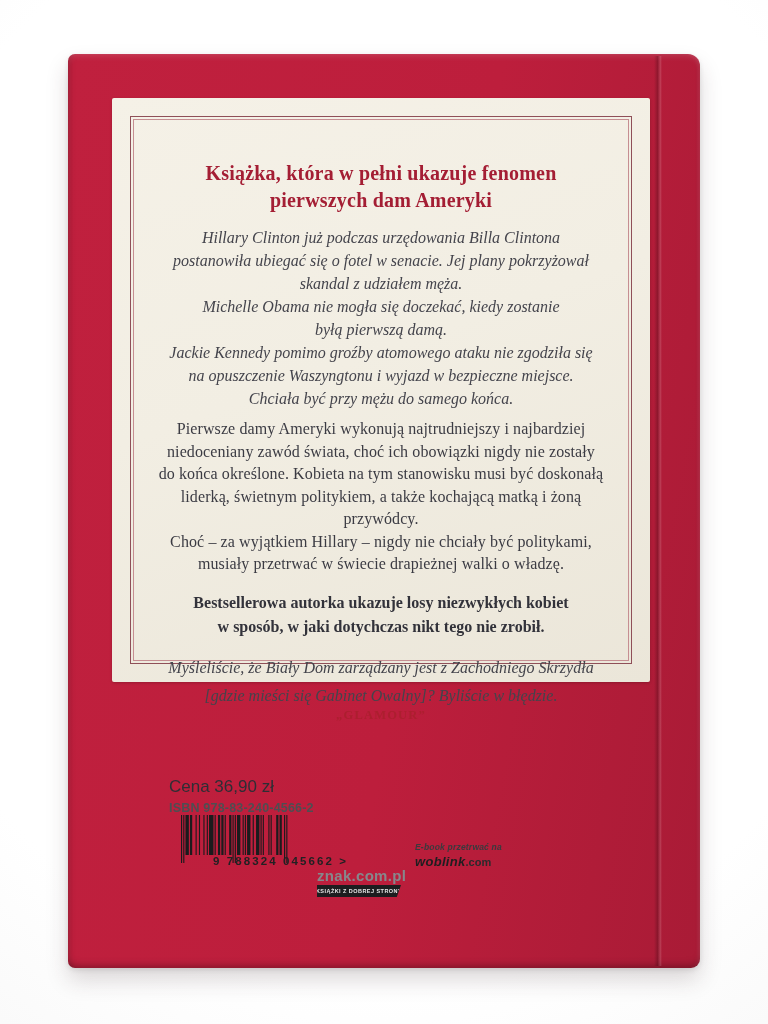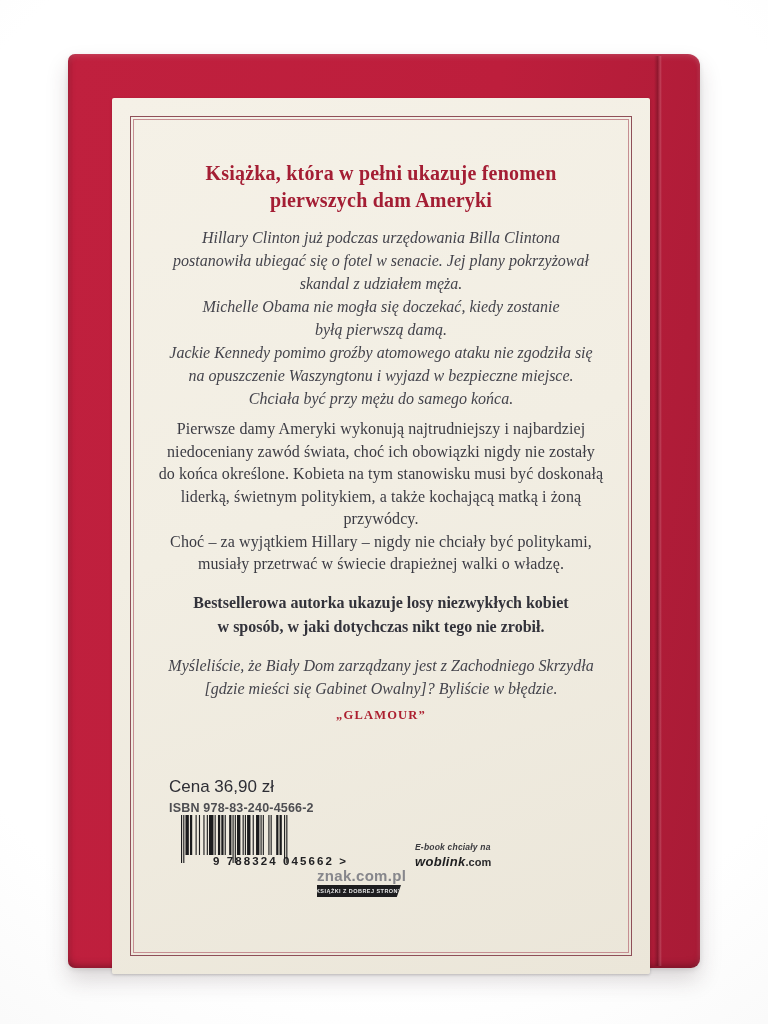--- a/index.html
+++ b/index.html
@@ -16,35 +16,35 @@
       inset 0 -6px 10px -5px rgba(0,0,0,.38),
       inset 0 4px 8px -5px rgba(255,255,255,.30),
       inset 5px 0 9px -6px rgba(0,0,0,.28),
       inset -3px 0 6px -4px rgba(255,255,255,.18);
   }
   .crease{
     position:absolute;top:2px;bottom:2px;right:38px;width:8px;
     background:linear-gradient(90deg, rgba(0,0,0,0) 0%, rgba(0,0,0,.20) 45%, rgba(255,255,255,.14) 80%, rgba(0,0,0,0) 100%);
   }
   .panel{
-    position:absolute;left:44px;top:44px;width:538px;height:876px;border-radius:2px;
+    position:absolute;left:44px;top:44px;width:538px;height:584px;border-radius:2px;
     background:linear-gradient(160deg, #f5f1e7 0%, var(--panel-cream,#f2eee3) 45%, #ebe6d9 100%);
     box-shadow:0 1px 3px rgba(0,0,0,.20);
   }
   .frame{position:absolute;inset:18px;border:1px solid #8f4f58;}
   .frame-inner{position:absolute;inset:2px;border:1px solid #c68e92;}
   .tblock{
     position:absolute;left:30px;right:30px;text-align:center;white-space:pre-line;
     font-family:"Liberation Serif", serif;
   }
   .headline{top:62px;font-weight:bold;font-size:20px;line-height:27px;letter-spacing:.2px;color:var(--headline-red,#a41e34);}
   .intro{top:128px;font-style:italic;font-size:16px;line-height:23px;color:#44444c;}
   .desc{top:320px;font-size:16px;line-height:22.5px;letter-spacing:.1px;color:var(--body-text,#3b3b43);}
   .boldst{top:493px;font-weight:bold;font-size:16px;line-height:24px;color:#32323a;}
-  .review{top:556px;font-style:italic;font-size:16px;line-height:23px;color:#44444c;}
+  .review{top:556px;font-style:italic;font-size:16px;line-height:28px;color:#44444c;}
   .glamour{top:610px;font-weight:bold;font-size:12.5px;letter-spacing:1.2px;color:var(--glamour-red,#ac1f2f);}
   .price{position:absolute;left:57px;top:679px;font-size:17px;color:#2e2e35;font-family:Liberation Sans, sans-serif;}
   .isbn{position:absolute;left:57px;top:703px;font-size:12.5px;font-weight:bold;letter-spacing:.2px;color:#4e4e52;font-family:"Liberation Sans", sans-serif;}
   .barcode{position:absolute;left:56px;top:717px;width:150px;height:58px;}
   .barcode svg{position:absolute;left:13px;top:0;}
   .barcode svg rect{fill:#1b1b1d;}
   .bdigits{
     position:absolute;left:5px;top:40px;white-space:nowrap;
     font-family:"Liberation Sans", sans-serif;font-size:11.5px;font-weight:bold;
     letter-spacing:2.1px;color:#212123;margin-left:40px;
@@ -143,19 +143,19 @@
     </div>
 
     <div class="znak">
       <div class="znak-text">znak.com.pl</div>
       <div class="znak-banner">
         <span class="znak-tagline">KSIĄŻKI Z DOBREJ STRONY</span>
       </div>
     </div>
 
     <div class="woblink">
-      <div class="ebook-note">E-book chciały na</div>
+      <div class="ebook-note">E-book przetrwać na</div>
       <div class="wobline">
         <span class="wob-brand">woblink</span><span class="wob-suffix">.com</span>
       </div>
     </div>
   </div>
 </div>
 
 </body></html>

